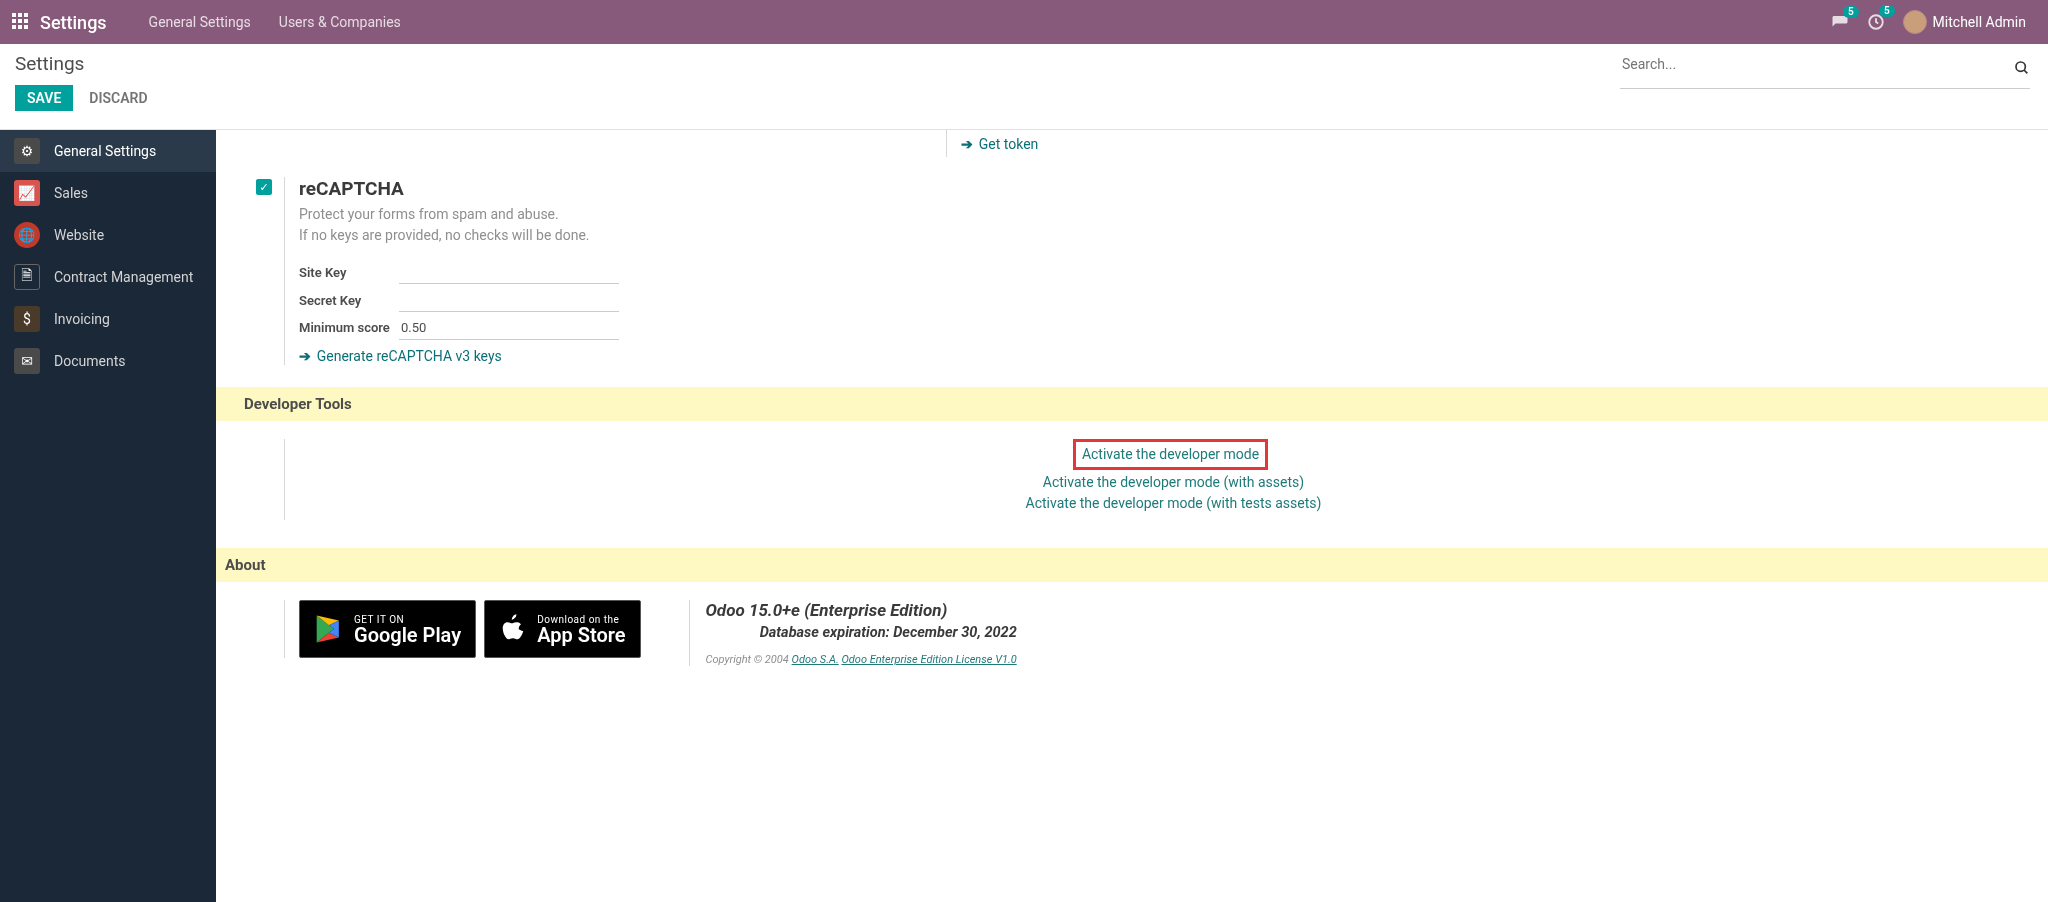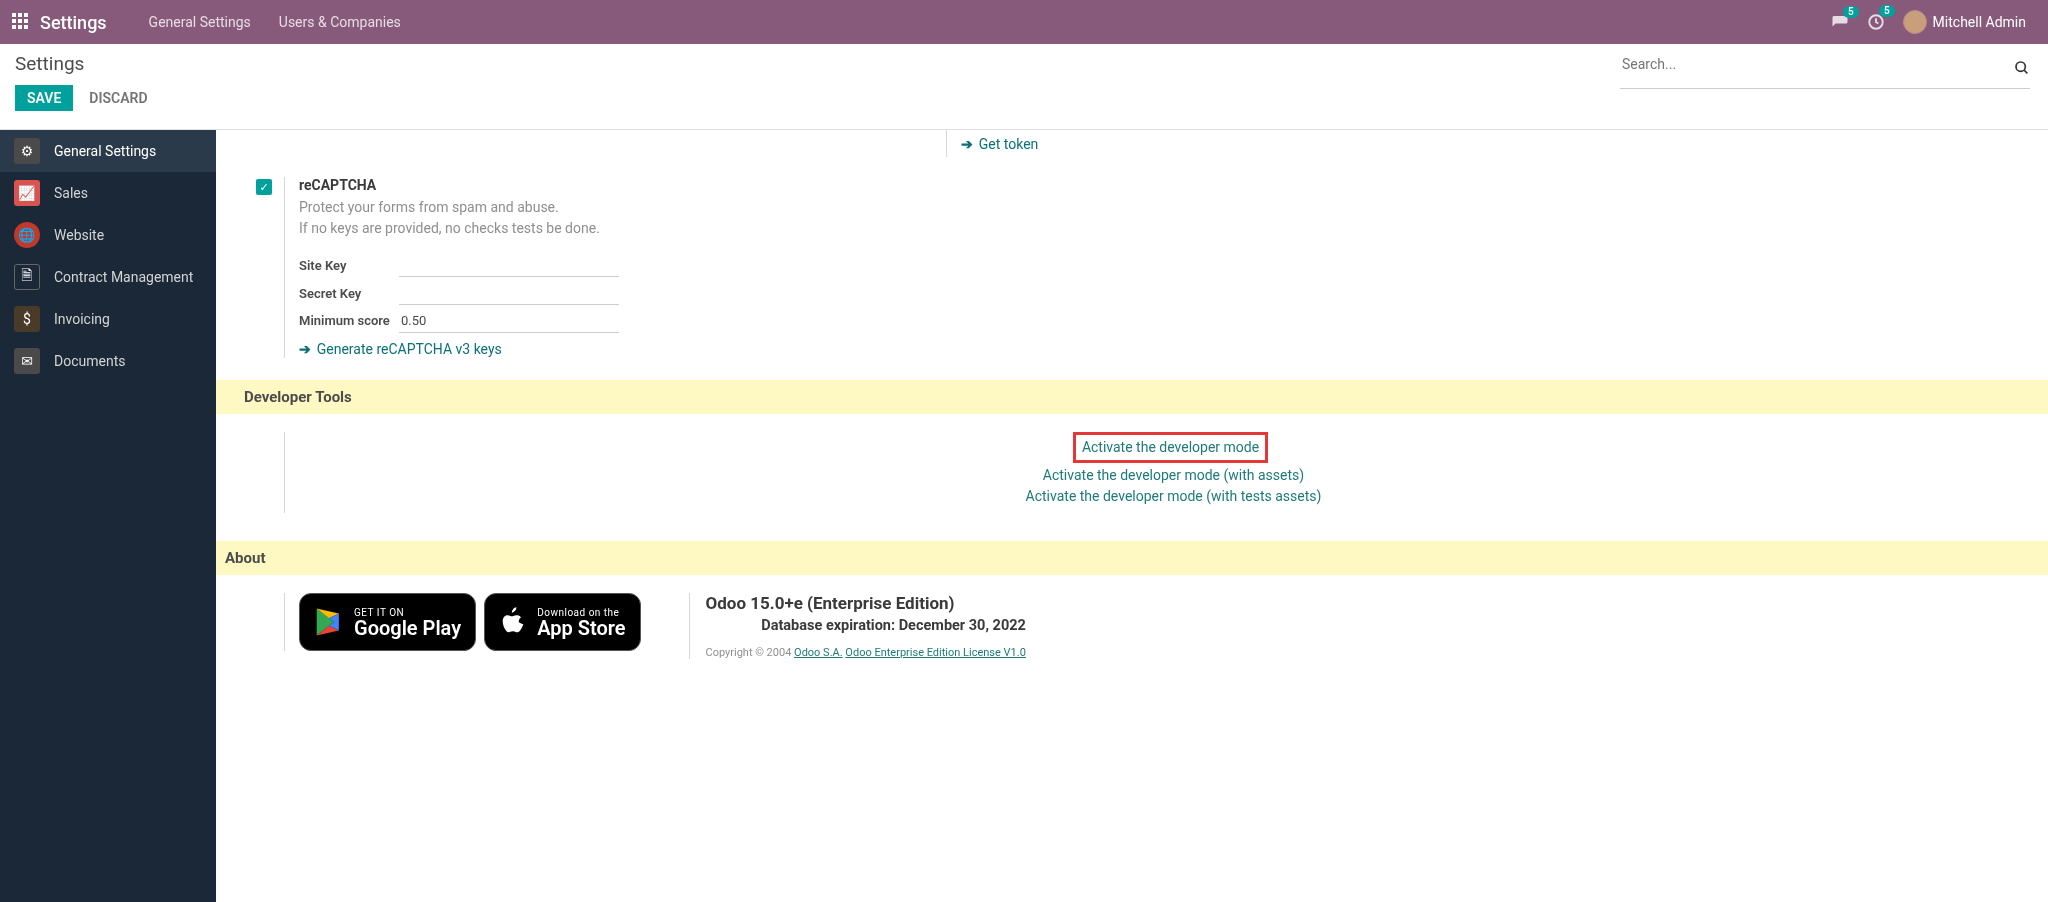--- a/index.html
+++ b/index.html
@@ -43,37 +43,37 @@
 
 .get-token-row { display: flex; padding: 0 28px 20px 28px; }
 .get-token-cell { margin-left: 702px; border-left: 1px solid #d7d7d7; padding: 4px 0 4px 14px; }
 .link-action { color: #0b7077; font-size: 14px; cursor: pointer; display: inline-flex; align-items: center; gap: 6px; }
 .arrow-right { font-weight: bold; }
 
 .setting-row { display: flex; padding: 0 28px; margin-bottom: 22px; }
 .check-cell { width: 40px; padding-top: 2px; display: flex; justify-content: center; }
 .check { width: 16px; height: 16px; background: #00a09d; display: flex; align-items: center; justify-content: center; color: #fff; font-size: 11px; border-radius: 2px; }
 .setting-body { flex: 1; border-left: 1px solid #d7d7d7; padding-left: 14px; max-width: 620px; }
-.setting-body h3 { font-size: 14px; font-weight: 700; color: #3a3a3a; margin-bottom: 4px; }
+.setting-body h3 { font-size: 19px; font-weight: 700; color: #3a3a3a; margin-bottom: 4px; }
 .setting-body .desc { font-size: 14px; color: #8f8f8f; line-height: 1.5; margin-bottom: 14px; }
 .field-row { display: flex; align-items: center; margin-bottom: 4px; }
 .field-label { width: 100px; font-size: 13px; color: #4c4c4c; font-weight: 600;}
 .field-input { width: 220px; border: none; border-bottom: 1px solid #ccc; font-size: 13px; padding: 4px 2px; color: #4c4c4c; outline: none; }
 
 .section-header { background: #fef9c3; color: #4c4c4c; font-size: 15px; font-weight: 700; padding: 8px 28px; margin: 10px 0 18px 0; }
 
 .dev-links { margin-left: 68px; border-left: 1px solid #d7d7d7; padding-left: 14px; padding-bottom: 6px; text-align: center;}
 .dev-links .dev-link { display: block; color: #1f7a7a; font-size: 14px; line-height: 1.5; cursor: pointer; }
 .dev-links .dev-link.boxed { border: 3px solid #e43737; display: inline-block; padding: 2px 6px; margin-bottom: 2px; margin-left:-6px; }
-.store-badge { height: 58px; background: #000; border: 1px solid #555; border-radius: 12px; color: #fff; display: flex; align-items: center; padding: 0 14px; cursor: pointer; }
+.store-badge { height: 58px; background: #000; border: 1px solid #555; border-radius: 2px; color: #fff; display: flex; align-items: center; padding: 0 14px; cursor: pointer; }
 .store-badge .bicon { margin-right: 10px; display: flex; align-items: center; justify-content: center; }
 .store-badge .small { font-size: 10px; text-align: left; letter-spacing: 0.5px; }
 .store-badge .big { font-size: 20px; font-weight: 600; line-height: 1; }
 
-.about-right { margin-left: 48px; border-left: 1px solid #d7d7d7; padding-left: 16px; }
+.about-right { margin-left: 48px; border-left: 1px solid #d7d7d7; padding-left: 16px; font-style: italic; }
 .about-right .ver { font-size: 17px; font-weight: 700; color: #3a3a3a; margin-bottom: 4px; }
 .about-right .exp { font-size: 14.5px; font-weight: 700; color: #3a3a3a; margin-bottom: 12px; text-align: right; }
 .about-right .copy { font-size: 11px; color: #8f8f8f; }
 .about-right .copy a { color: #1f7a7a; text-decoration: underline; cursor: pointer; }
 
 .about-flex { display: flex; padding: 0 68px; align-items:flex-start; }
 </style>
 </head>
 <body>
 
@@ -172,21 +172,21 @@
       </div>
 
       <div class="setting-row">
         <div class="check-cell">
             <div class="check">✓</div>
           </div>
         <div class="setting-body">
           <h3>reCAPTCHA</h3>
           <div class="desc">
             <div>Protect your forms from spam and abuse.</div>
-            <div>If no keys are provided, no checks tests be done.</div>
+            <div>If no keys are provided, no checks will be done.</div>
           </div>
           <div class="field-row">
             <div class="field-label">Site Key</div>
             <input class="field-input" style="">
           </div>
           <div class="field-row">
             <div class="field-label">Secret Key</div>
             <input class="field-input" style="">
           </div>
           <div class="field-row">

